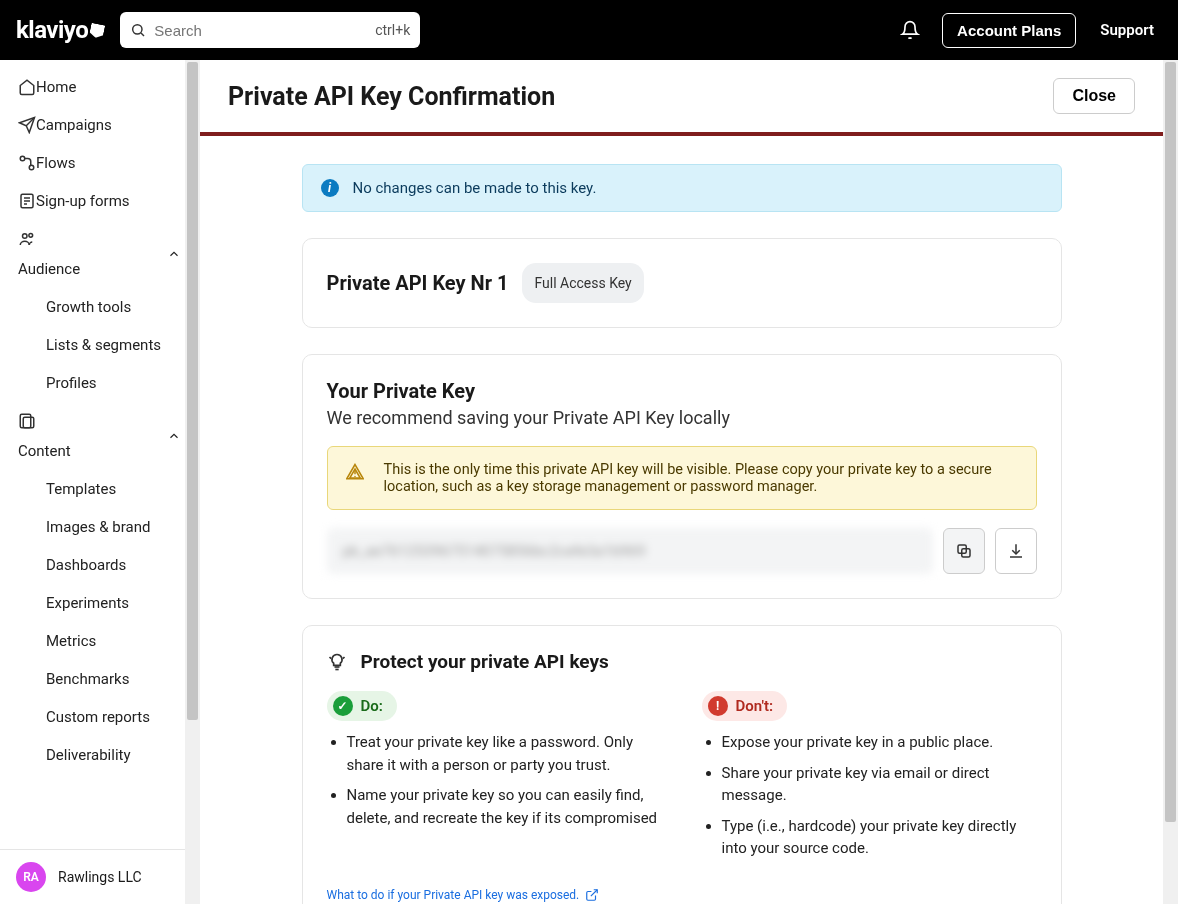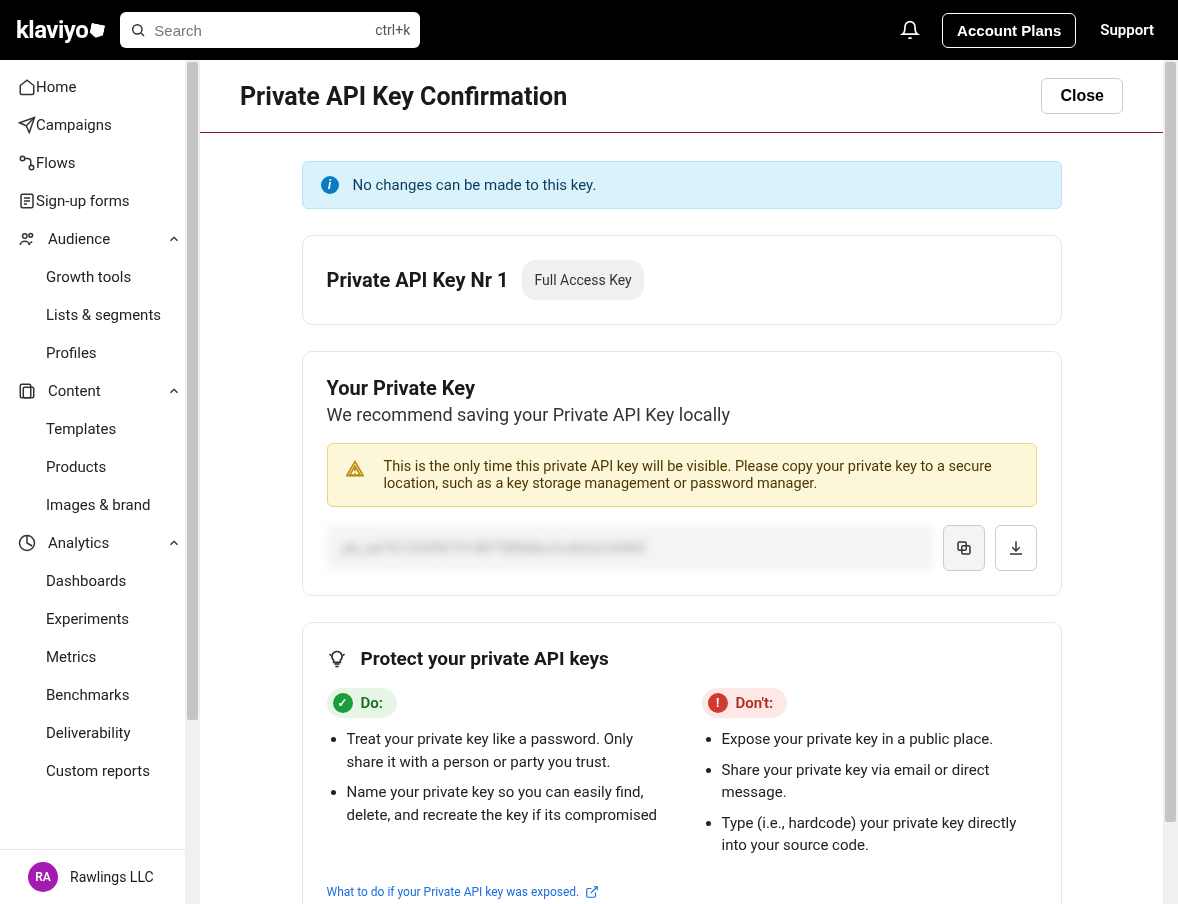--- a/index.html
+++ b/index.html
@@ -14,34 +14,34 @@
 .header-spacer { flex: 1; }
 .bell { color: #fff; padding: 6px; cursor: pointer; }
 .btn-outline { border: 1px solid #fff; color: #fff; background: transparent; padding: 8px 14px; border-radius: 6px; font-size: 15px; font-weight: 600; cursor: pointer; }
 .support-link { color: #fff; font-size: 15px; font-weight: 600; cursor: pointer; padding: 0 8px; }
 
 .layout { display: flex; height: calc(904px - 60px); }
 .sidebar { width: 200px; border-right: 1px solid #e5e5e5; display: flex; flex-direction: column; position: relative; }
 .sidebar-scroll { flex: 1; overflow-y: auto; padding: 8px 0; }
 .nav-item { display: flex; align-items: center; gap: 0; padding: 10px 18px; cursor: pointer; font-size: 15px; color: #222; }
 .nav-item.expandable { justify-content: space-between; }
-.nav-item .label-wrap { display: flex; align-items: flex-end; gap: 12px; }
+.nav-item .label-wrap { display: flex; align-items: flex-start; gap: 12px; flex-direction: column; }
 .nav-item .icon { width: 18px; height: 18px; display: flex; align-items: center; justify-content: center; color: #333; }
 .nav-sub { padding: 10px 18px 10px 46px; font-size: 15px; cursor: pointer; color: #222; }
 .chev { width: 14px; height: 14px; }
 .sidebar-footer { border-top: 1px solid #e5e5e5; padding: 12px 16px; display: flex; align-items: center; gap: 12px; }
-.avatar { width: 30px; height: 30px; border-radius: 50%; background: #a21caf; color: #fff; display: flex; align-items: center; justify-content: center; font-size: 12px; font-weight: 600; margin-left: 12px; }
+.avatar { width: 30px; height: 30px; border-radius: 50%; background: #d946ef; color: #fff; display: flex; align-items: center; justify-content: center; font-size: 12px; font-weight: 600; }
 .sb-scrollbar { position:absolute; right:-1px; top:0; bottom:0; width:15px; background:#f0f0f0; }
 .sb-thumb { position:absolute; left:2px; right:2px; top:2px; height:78%; background:#c4c4c4; border-radius:2px; }
 
 .main { flex: 1; overflow-y: auto; position: relative; }
 .main-scrollbar { position:absolute; right:0; top:0; bottom:0; width:15px; background:#f0f0f0; }
 .main-thumb { position:absolute; left:2px; right:2px; top:2px; height:90%; background:#c4c4c4; border-radius:2px; }
 .main-inner { padding-right:15px; }
-.page-head { display: flex; align-items: center; justify-content: space-between; padding: 18px 40px; border-bottom: 1px solid #7f1d1d; }
+.page-head { display: flex; align-items: center; justify-content: space-between; padding: 18px 28px; border-bottom: 4px solid #7f1d1d; }
 .page-title { font-size: 25px; font-weight: 700; }
 .close-btn { border: 1px solid #ccc; background: #fff; border-radius: 6px; padding: 8px 18px; font-size: 16px; font-weight: 600; cursor: pointer; }
 
 .content { max-width: 760px; margin: 0 auto; padding: 28px 0 40px; }
 .info-banner { background: #d9f2fb; border: 1px solid #b8e4f3; border-radius: 6px; padding: 14px 18px; display: flex; align-items: center; gap: 14px; font-size: 15px; color: #0b3b5c; }
 .info-icon { width: 18px; height: 18px; border-radius: 50%; background: #0b7bc1; color: #fff; display:flex; align-items:center; justify-content:center; font-weight:700; font-size:12px; font-style: italic; }
 
 .card { border: 1px solid #e5e5e5; border-radius: 10px; padding: 24px; margin-top: 26px; }
 .key-name-row { display: flex; align-items: center; gap: 14px; }
 .key-name { font-size: 20px; font-weight: 700; }
@@ -185,45 +185,28 @@
             </span>
           <span>Content</span>
         </span>
         <span>
             <svg class="chev" viewBox="0 0 24 24" fill="none" stroke="currentColor" stroke-width="2">
               <polyline points="18 15 12 9 6 15"></polyline>
             </svg>
           </span>
       </div>
       <div class="nav-sub">Templates</div>
-      <div class="nav-sub">Products</div>
       <div class="nav-sub">Images &amp; brand</div>
 
-      <div class="nav-item expandable">
-        <span class="label-wrap">
-          <span class="icon">
-              <svg width="18" height="18" viewBox="0 0 24 24" fill="none" stroke="currentColor" stroke-width="2">
-                <path d="M12 2v10l7 4"></path>
-                <circle cx="12" cy="12" r="10"></circle>
-              </svg>
-            </span>
-          <span>Analytics</span>
-        </span>
-        <span>
-            <svg class="chev" viewBox="0 0 24 24" fill="none" stroke="currentColor" stroke-width="2">
-              <polyline points="18 15 12 9 6 15"></polyline>
-            </svg>
-          </span>
-      </div>
       <div class="nav-sub">Dashboards</div>
       <div class="nav-sub">Experiments</div>
       <div class="nav-sub">Metrics</div>
       <div class="nav-sub">Benchmarks</div>
+      <div class="nav-sub">Custom reports</div>
       <div class="nav-sub">Deliverability</div>
-      <div class="nav-sub">Custom reports</div>
     </div>
     <div class="sidebar-footer">
       <div class="avatar">RA</div>
       <span>Rawlings LLC</span>
     </div>
   </div>
 
   <div class="main">
     <div class="main-scrollbar">
         <div class="main-thumb"></div>

